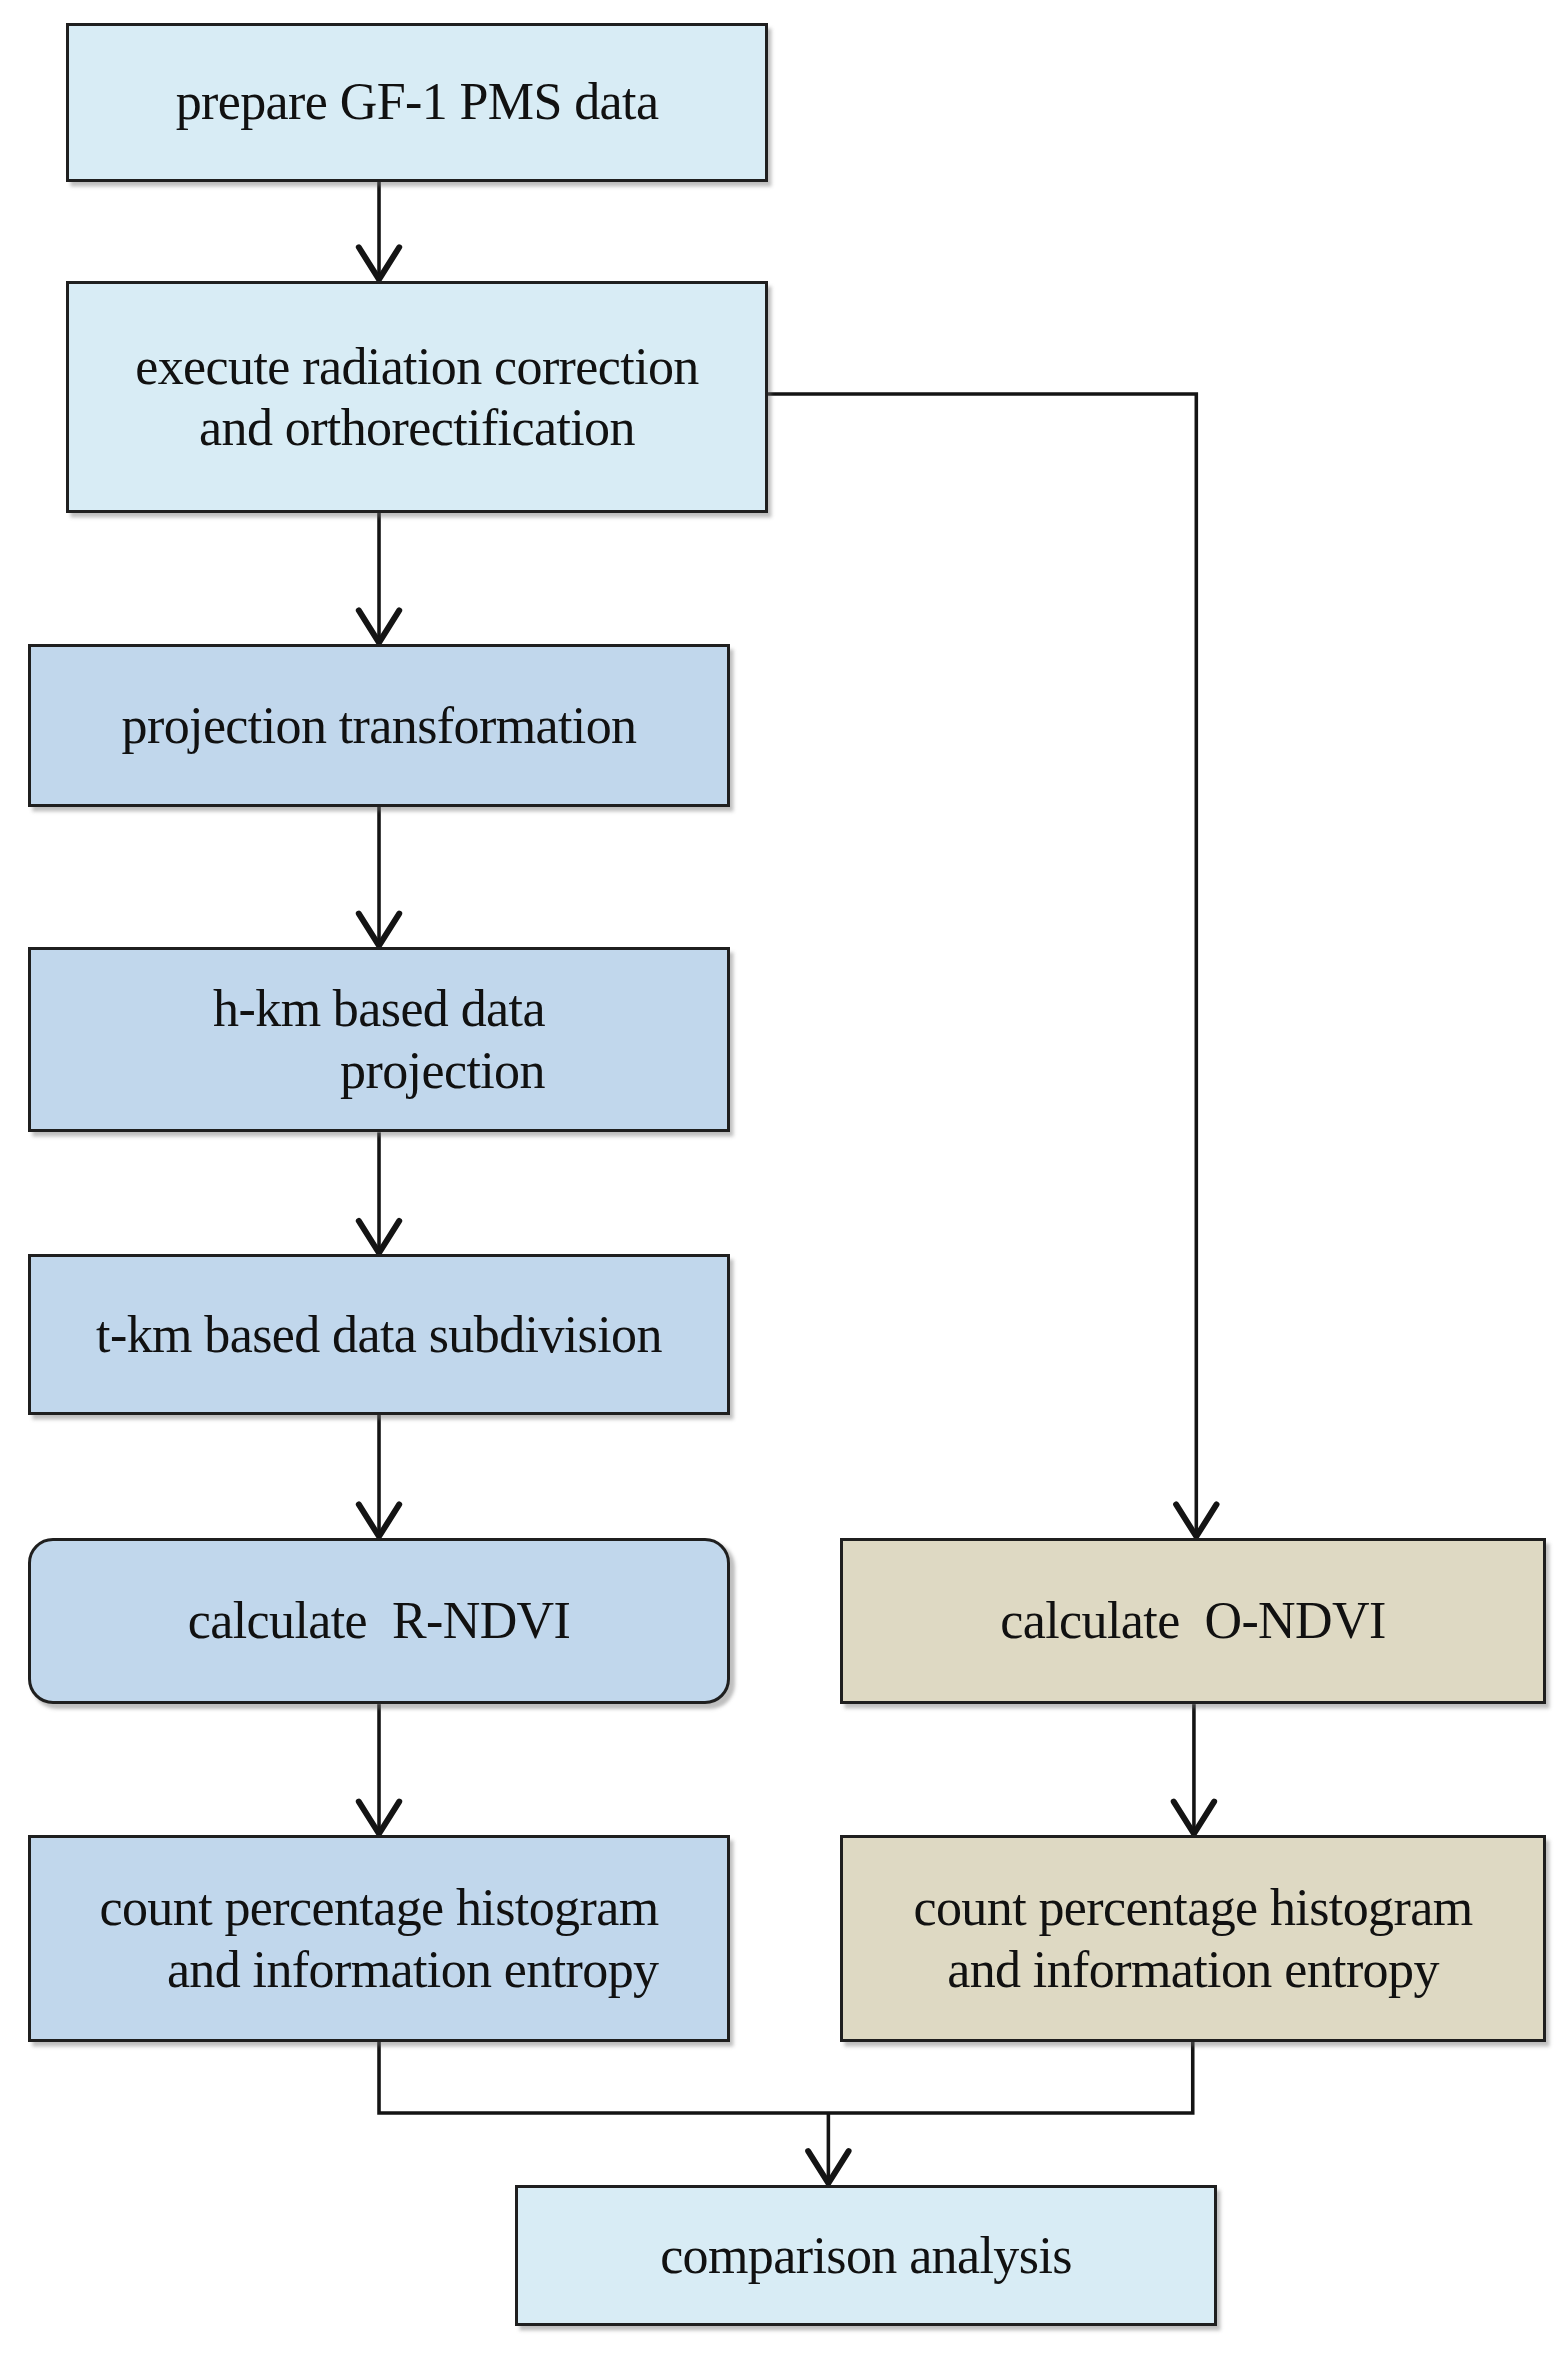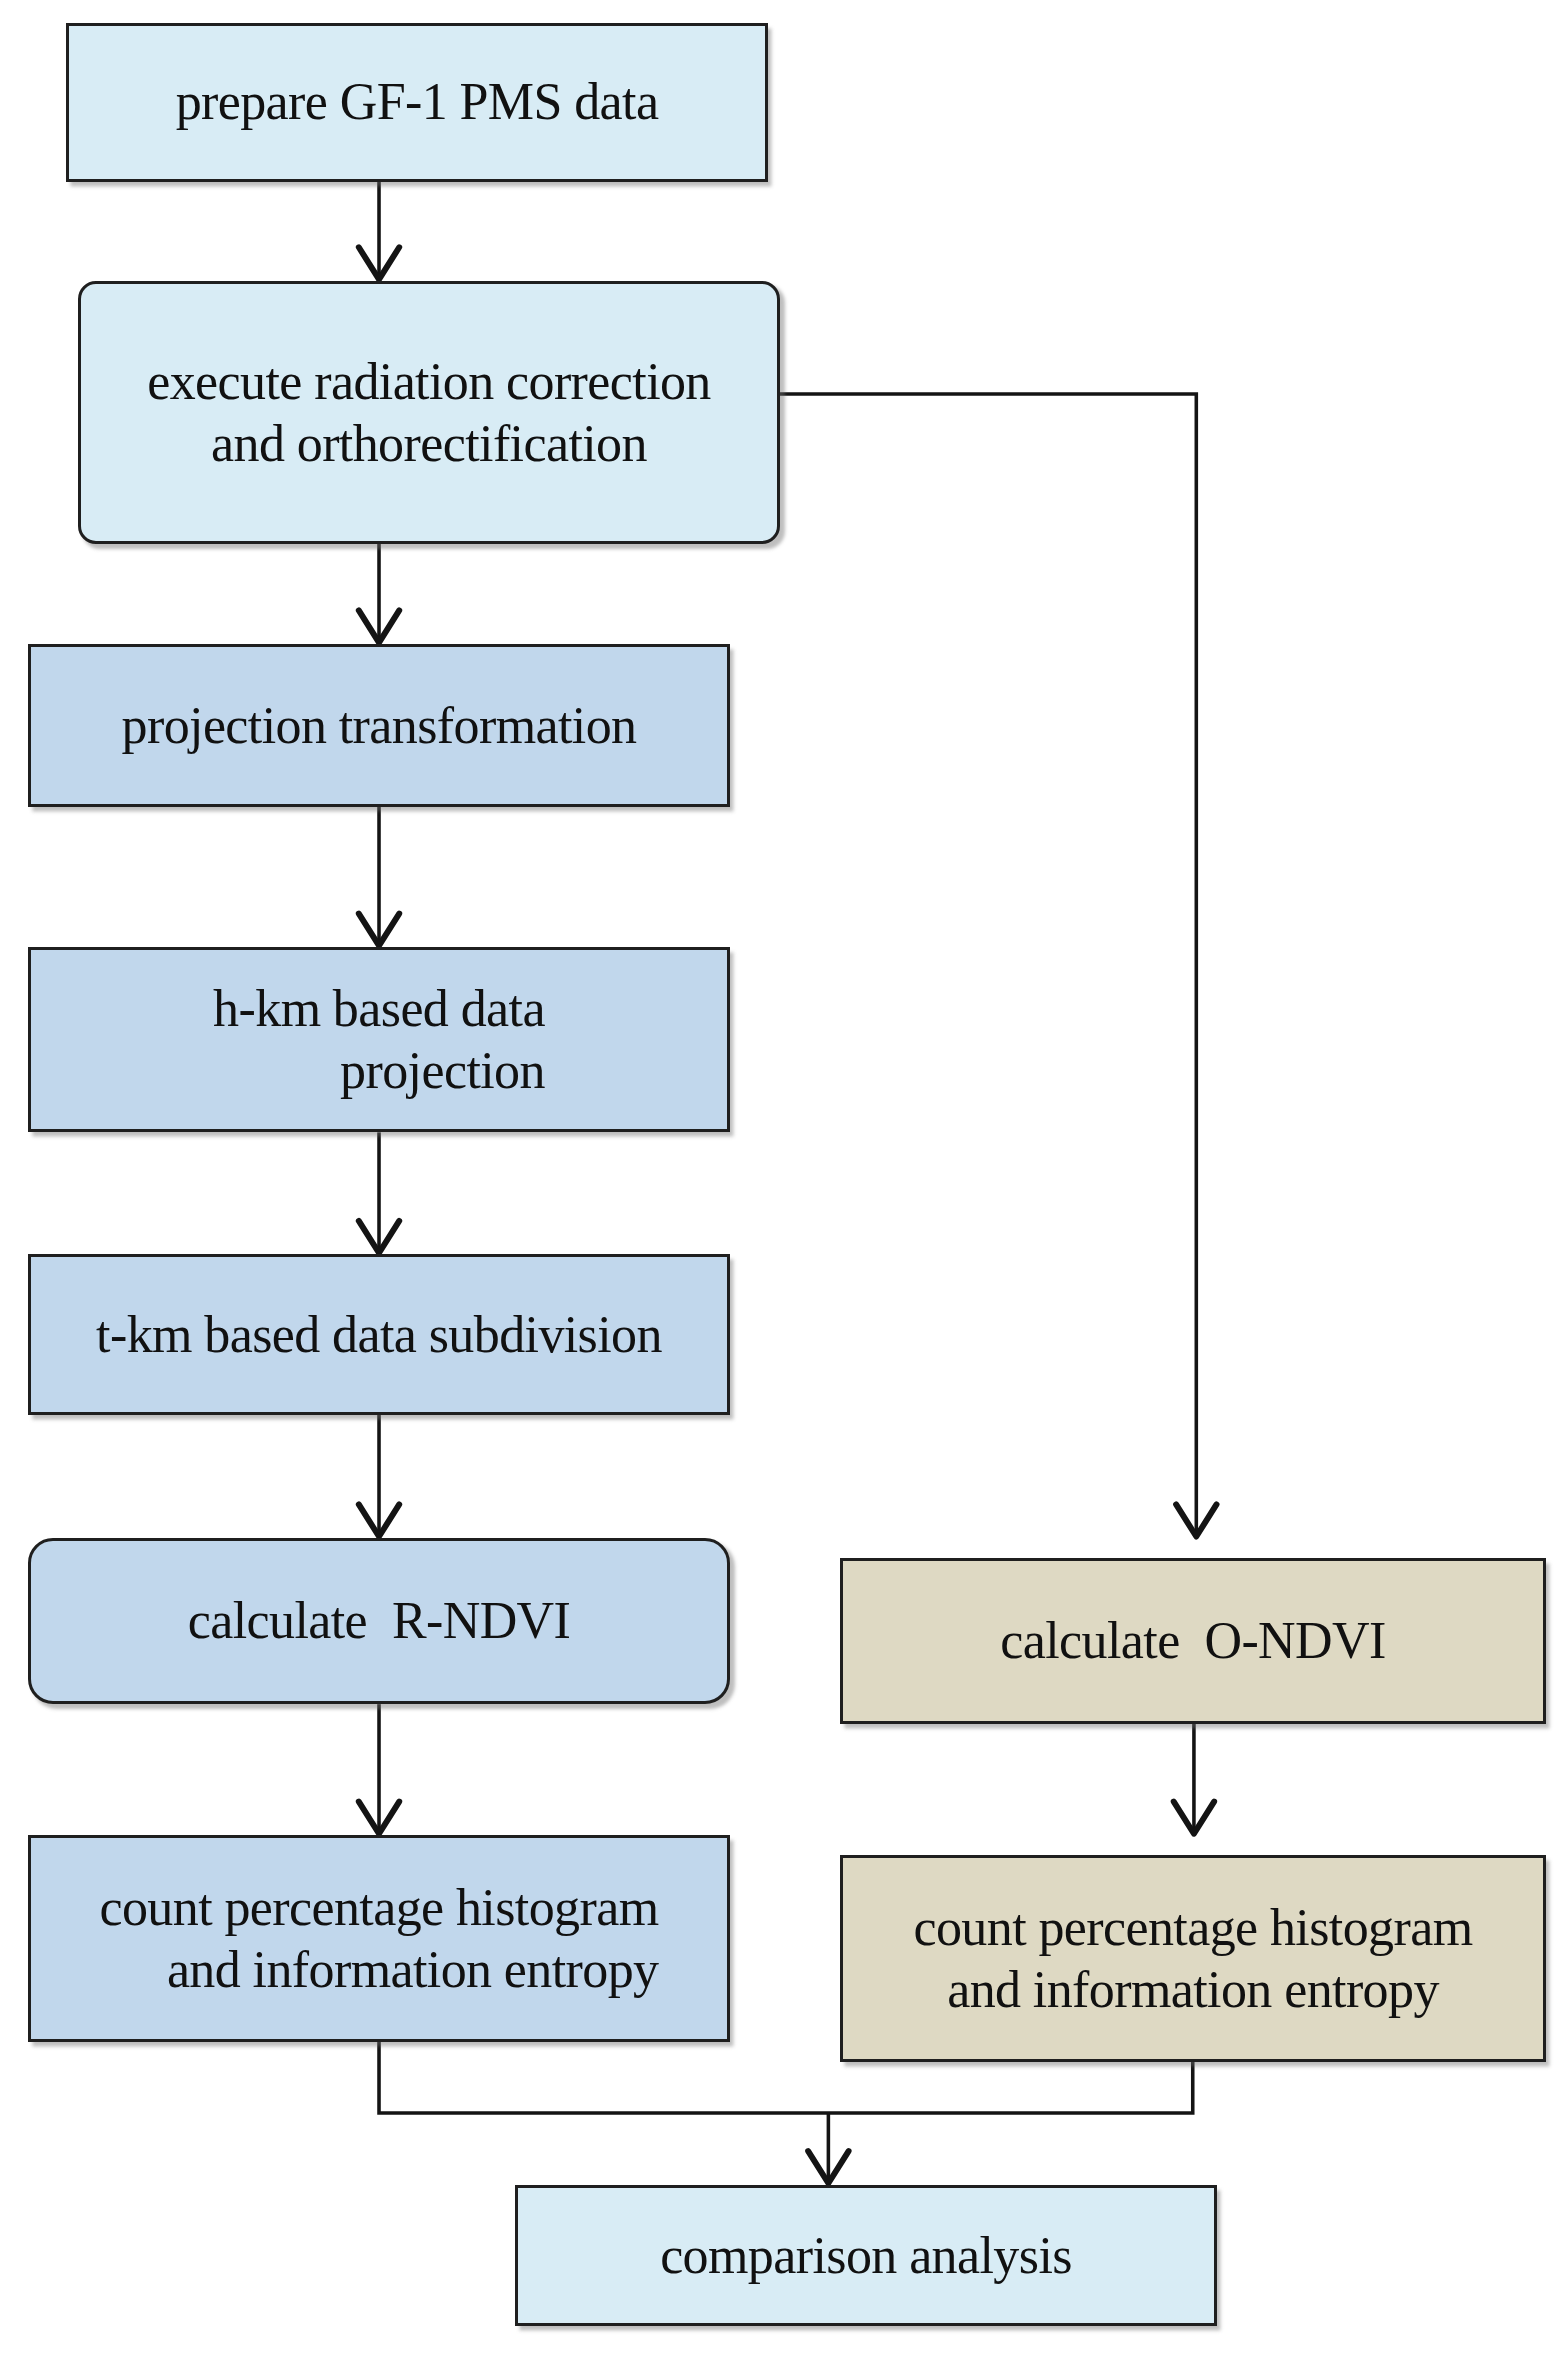--- a/index.html
+++ b/index.html
@@ -18,21 +18,21 @@
     text-align:center;
     font-size:52px;
     line-height:1.18;
     color:var(--c-text,#111);
     white-space:pre-wrap;
     letter-spacing:-0.6px;
     box-shadow:4.2px 4.8px 3.6px rgba(110,110,110,.45);
   }
   .fill-light{background:var(--c-light,#d8ecf5);margin-left:38px;}
   .fill-mid{background:var(--c-mid,#c1d7ec);text-align:right;}
-  .fill-tan{background:var(--c-tan,#ded9c3);margin-top:20px;}
+  .fill-tan{background:var(--c-tan,#ded9c3);}
   svg.wires{position:absolute;left:0;top:0;}
   svg.wires line, svg.wires polyline{
     stroke:var(--c-line,#141414);
     fill:none;
   }
   .shaft{stroke-width:6px;}
   .head{stroke-width:10px;stroke-linecap:round;stroke-linejoin:round;}
   .wire{stroke-width:6px;}
 </style>
 </head>
@@ -86,21 +86,21 @@
       <polyline class="wire" points="637,3435 637,3555 2006,3555 2006,3435"></polyline>
       <line class="shaft" x1="1393" y1="3555" x2="1393" y2="3667"></line>
       <polyline class="head" points="1359,3619 1393,3673 1427,3619"></polyline>
     </g>
   </svg>
 
   <div class="node fill-light" style="left:28px;top:22.6px;width:702px;height:159px;">
     <span>prepare GF-1 PMS data</span>
   </div>
 
-  <div class="node fill-light" style="left:40px;top:281px;width:702px;height:263px;border-radius:18px;">
+  <div class="node fill-light" style="left:28px;top:281px;width:702px;height:232px;">
     <span>execute radiation correction
 and orthorectification</span>
   </div>
 
   <div class="node fill-mid" style="left:28px;top:644px;width:702px;height:163px;">
     <span>projection transformation</span>
   </div>
 
   <div class="node fill-mid" style="left:28px;top:947px;width:702px;height:185px;">
     <span>h-km based data

